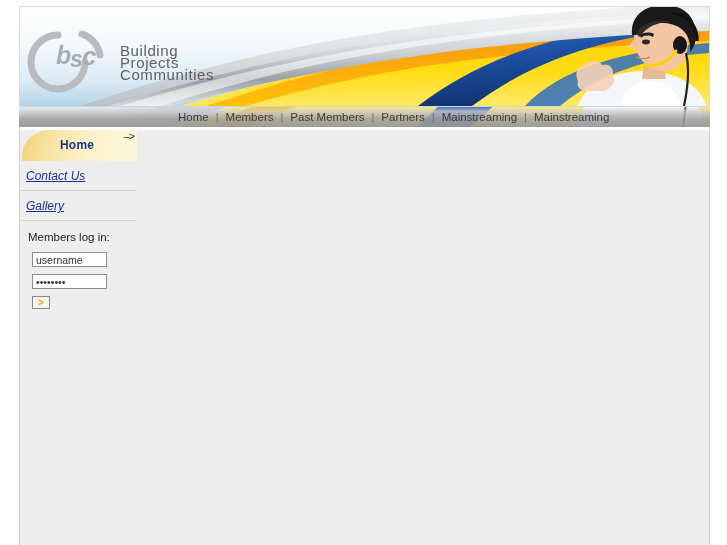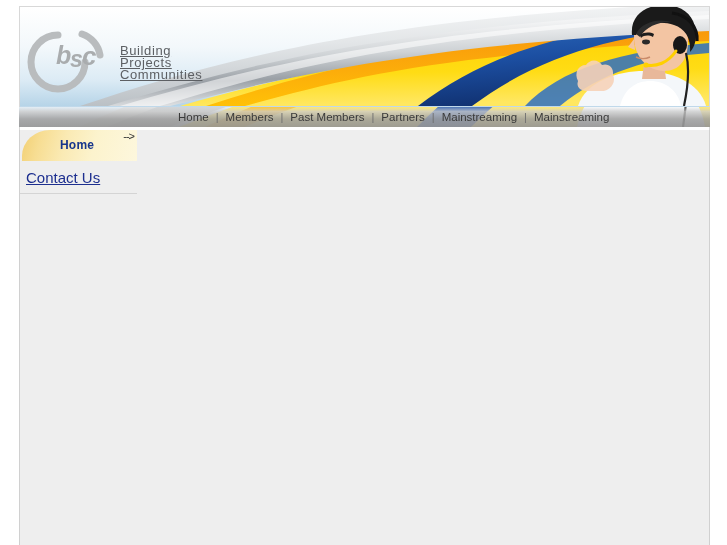--- a/index.html
+++ b/index.html
@@ -169,21 +169,22 @@
     letter-spacing: -1px;
   }
 
   
   .side-item {
     display: block;
     width: 117px;
     box-sizing: border-box;
     padding: 8px 0 7px 6px;
     border-bottom: 1px solid #d4d4d4;
-    font-size: 15px;
+    font-size: 12px;
+    font-style: italic;
   }
   .side-item a {
     color: #1d2f8f;
     text-decoration: underline;
   }
 
   
   #login-block {
     width: 117px;
     box-sizing: border-box;
@@ -343,21 +344,21 @@
           <path d="M 66 38 A 27 27 0 0 0 48 17" stroke="#b9bcbe" stroke-width="7" fill="none" stroke-linecap="round" transform="translate(14,10)"></path>
 
           <text x="36" y="57" font-family="Liberation Sans, sans-serif" font-size="25" font-style="italic" font-weight="bold" fill="#a9acae">b</text>
           <text x="50" y="60" font-family="Liberation Sans, sans-serif" font-size="23" font-style="italic" font-weight="bold" fill="#a9acae">s</text>
           <text x="62" y="58" font-family="Liberation Sans, sans-serif" font-size="26" font-style="italic" font-weight="bold" fill="#a9acae">c</text>
         </g>
       </g>
     </svg>
 
     <div style="position:absolute; left:100px; top:38px; line-height:12px;
-                font-size:13px; color:#5d6064; letter-spacing:.6px;text-decoration:underline;">
+                font-size:15px; color:#5d6064; letter-spacing:.6px;">
       <div>Building</div>
       <div>Projects</div>
       <div>Communities</div>
     </div>
   </div>
 
   <div id="navbar">
     <div id="navbar-art">
       <svg width="691" height="127" viewBox="0 0 691 127" xmlns="http://www.w3.org/2000/svg">
         <defs>
@@ -406,21 +407,30 @@
     <div id="sidebar">
 
       <div id="home-tab">
         <span id="home-tab-label">Home</span>
         <span id="home-tab-artifact">--&gt;</span>
       </div>
 
       <div class="side-item">
         <a href="#">Contact Us</a>
       </div>
-
+      <div class="side-item">
+        <a href="#">Gallery</a>
+      </div>
+
+      <div id="login-block">
+        <div id="login-title">Members log in:</div>
+        <input class="login-field" type="text" id="username-input" value="username" style="">
+        <input class="login-field" type="text" id="password-input" value="••••••••" style="">
+        <button id="login-submit">&gt;</button>
+      </div>
 
     </div>
 
     <div id="main-pane"></div>
 
   </div>
 
 </div>
 
 </body></html>

